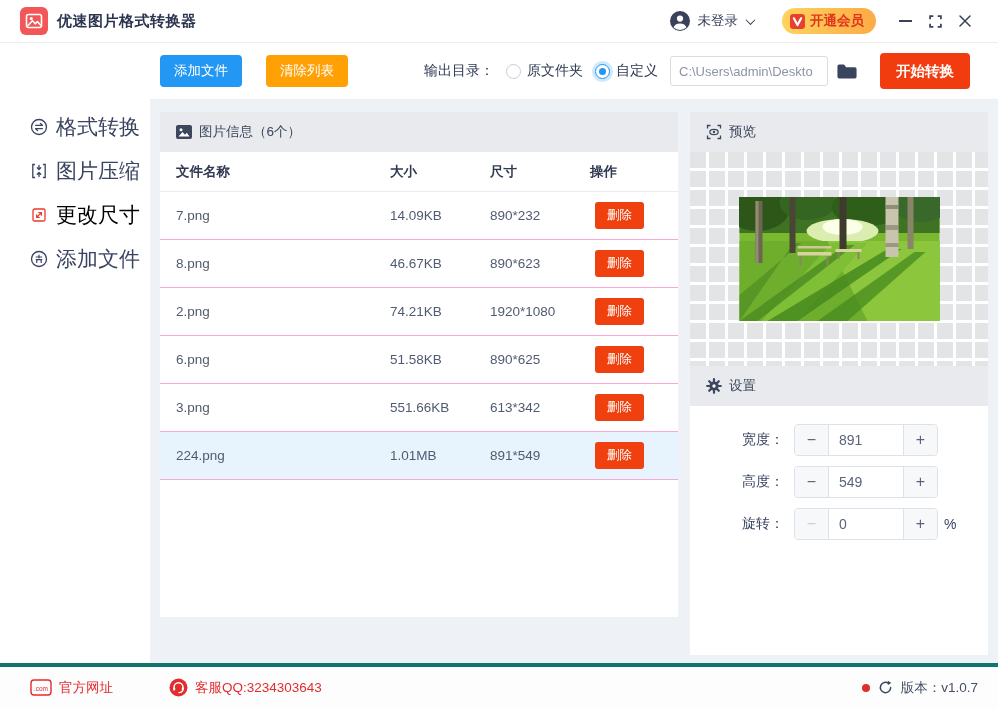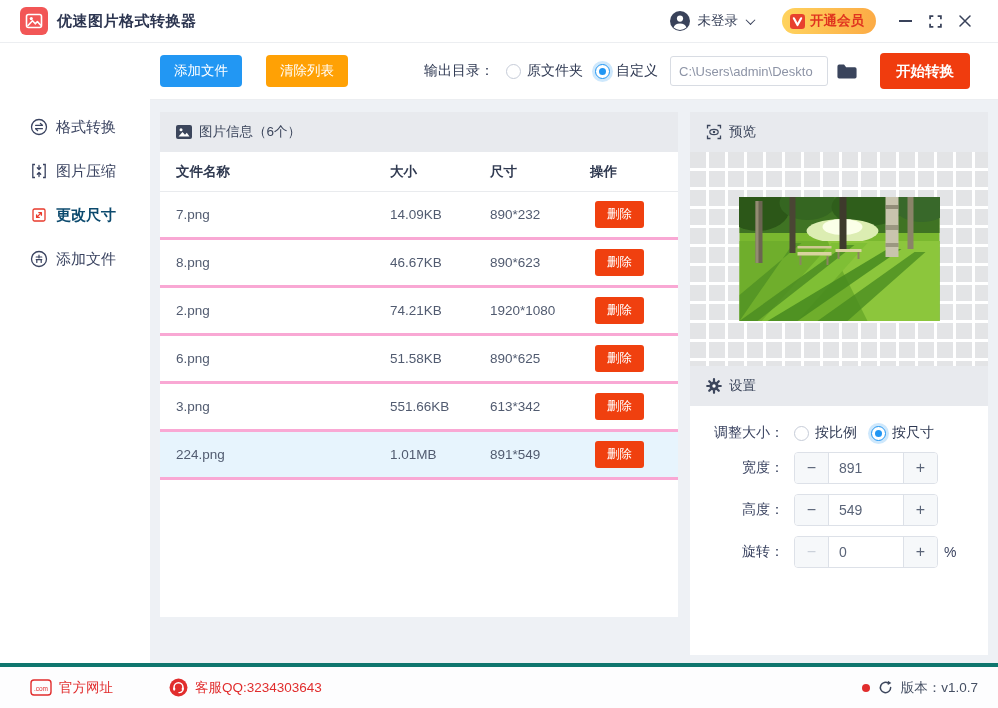--- a/index.html
+++ b/index.html
@@ -27,22 +27,22 @@
     display:flex; align-items:center; gap:5px; cursor:pointer; border:none;
   }
   .vip-label { font-size:13.5px; font-weight:bold; color:#e0341f; }
   .winbtn { width:30px; height:30px; display:flex; align-items:center; justify-content:center; cursor:pointer; }
   .winbtn.min { margin-left:14px; }
   .min-bar { width:13px; height:2px; background:#39425a; }
 
   
   .body-row { flex:1; display:flex; min-height:0; }
   .sidebar { width:150px; background:#fff; padding-top:62px; flex:0 0 auto; }
-  .side-item { height:44px; display:flex; align-items:center; gap:8px; padding-left:30px; font-size:15px; color:#3a4360; cursor:pointer; }
-  .side-item.active { color:#0c4a6e;font-weight:bold; }
+  .side-item { height:44px; display:flex; align-items:center; gap:8px; padding-left:30px; font-size:21px; color:#3a4360; cursor:pointer; }
+  .side-item.active { color:#000000; }
   .right-col { flex:1; display:flex; flex-direction:column; min-width:0; }
   .toolbar {
     height:57px; background:#fff; border-bottom:1px solid #eceef1;
     display:flex; align-items:center; padding:0 28px 0 10px; flex:0 0 auto;
   }
   .btn { border:none; border-radius:4px; color:#fff; font-size:13.5px; cursor:pointer; font-family:inherit; }
   .btn-add { background:#2297f3; padding:7px 14px; }
   .btn-clear { background:#ffa105; padding:7px 14px; margin-left:24px; }
   .out-group { margin-left:auto; display:flex; align-items:center; }
   .out-label { font-size:14px; color:#2e3852; }
@@ -56,21 +56,21 @@
   }
   .folder-wrap { margin-left:8px; display:flex; align-items:center; cursor:pointer; }
   .btn-start { background:#f03c0e; padding:0 16px; height:36px; font-size:14.5px; font-weight:bold; margin-left:22px; min-width:90px; }
 
   
   .content { flex:1; background:#eef1f5; padding:12px 10px 0 10px; display:flex; gap:12px; min-height:0; }
   .panel-hdr { height:40px; background:#e8eaee; display:flex; align-items:center; gap:7px; padding:0 16px; font-size:13.5px; color:#3c465c; flex:0 0 auto; }
 
   .file-panel { width:518px; height:505px; display:flex; flex-direction:column; background:#fff; }
   .thead { display:flex; height:40px; align-items:center; background:#fff; border-bottom:1px solid #e9ebee; font-weight:bold; font-size:13.5px; color:#2f3950; flex:0 0 auto; }
-  .trow { display:flex; height:48px; align-items:center; border-bottom:3px solid #f9a8d4; font-size:13.5px; color:#515b70; background:#fff; }
+  .trow { display:flex; height:48px; align-items:center; border-bottom:1px solid #f9a8d4; font-size:13.5px; color:#515b70; background:#fff; }
   .trow.selected { background:#e7f4fd; }
   .c-name { width:230px; padding-left:16px; }
   .c-size { width:100px; }
   .c-dims { width:100px; }
   .c-ops  { flex:1; }
   .btn-del { background:#f0400f; border:none; border-radius:3px; color:#fff; font-size:12.5px; padding:5px 12px; margin-left:5px; cursor:pointer; font-family:inherit; }
   .tfill { flex:1; background:#fff; }
 
   .right-panel { width:298px; height:543px; display:flex; flex-direction:column; background:#fff; }
   .checkerboard {
@@ -325,33 +325,20 @@
               <circle cx="8" cy="8" r="4.6" fill="#3c465c"></circle>
               <g stroke="#3c465c" stroke-width="2.2" stroke-linecap="round">
                 <path d="M8 1.2 V3.2 M8 12.8 V14.8 M1.2 8 H3.2 M12.8 8 H14.8 M3.2 3.2 L4.6 4.6 M11.4 11.4 L12.8 12.8 M12.8 3.2 L11.4 4.6 M4.6 11.4 L3.2 12.8"></path>
               </g>
               <circle cx="8" cy="8" r="1.7" fill="#fff"></circle>
             </svg>
             <span>设置</span>
           </div>
           <div class="settings-body">
             <div class="set-row">
-              <span class="set-label">调整大小：</span>
-              <span class="resize-radios">
-                <span class="radio-opt">
-                  <span class="radio"></span>
-                  <span>按比例</span>
-                </span>
-                <span class="radio-opt">
-                  <span class="radio checked"></span>
-                  <span>按尺寸</span>
-                </span>
-              </span>
-            </div>
-            <div class="set-row">
               <span class="set-label">宽度：</span>
               <span class="stepper">
                 <span class="step-btn left">−</span>
                 <span class="step-val">891</span>
                 <span class="step-btn right">+</span>
               </span>
             </div>
             <div class="set-row">
               <span class="set-label">高度：</span>
               <span class="stepper">

